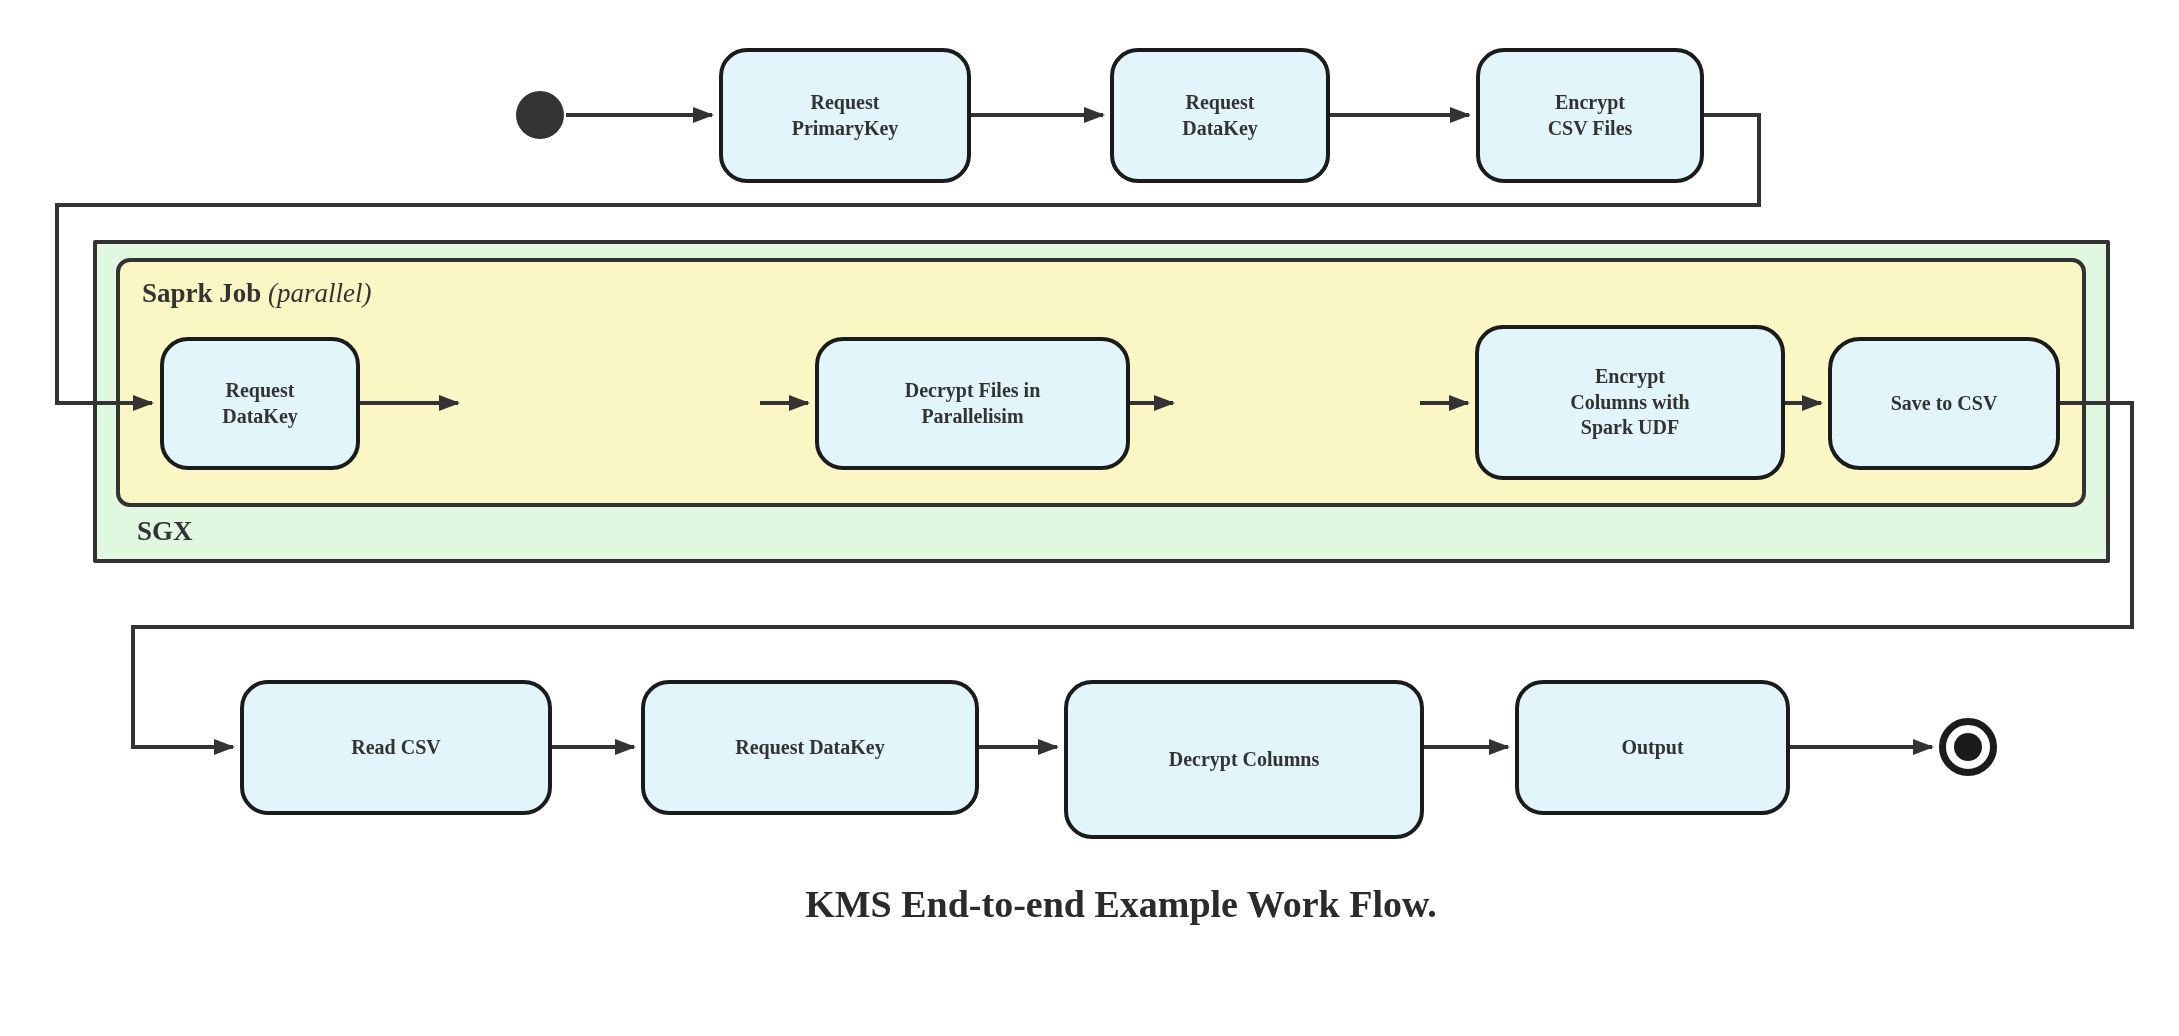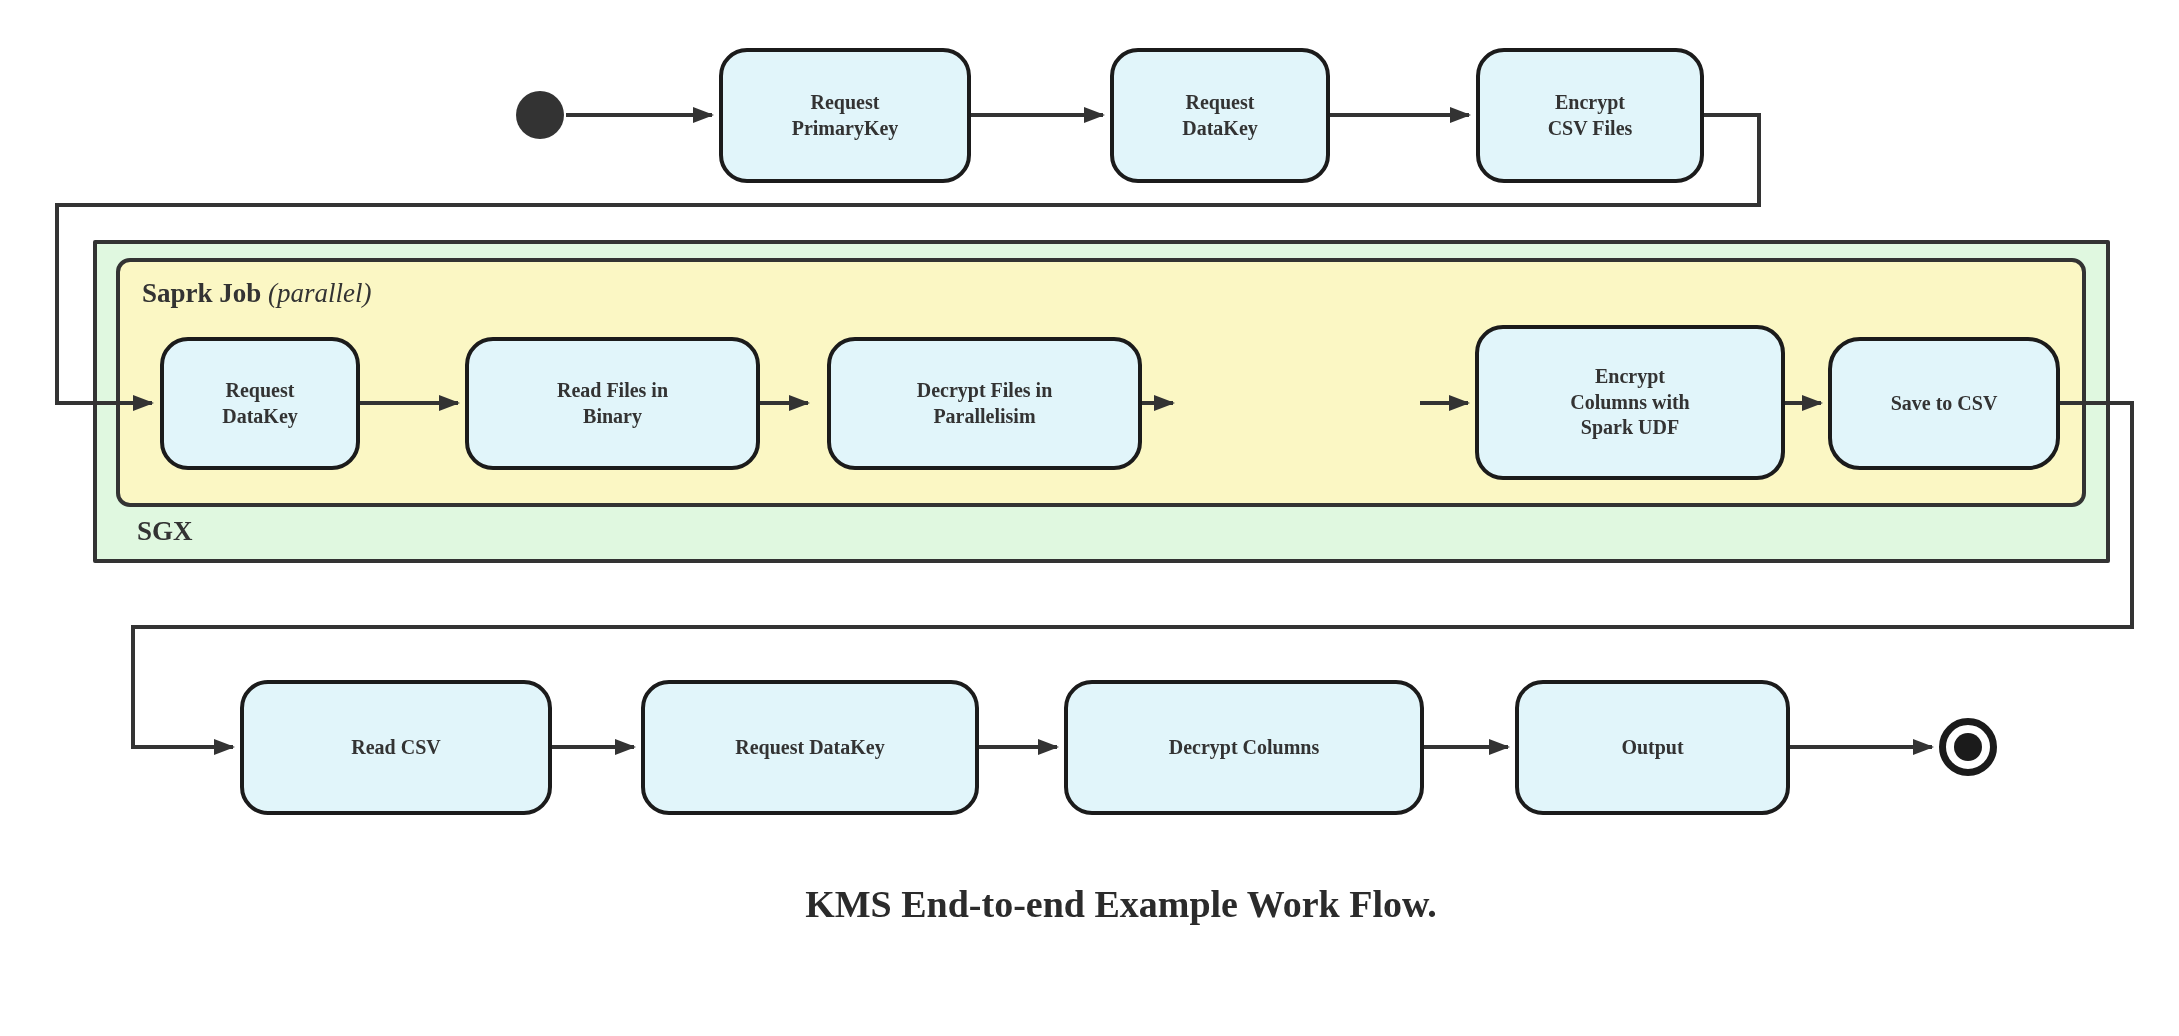--- a/index.html
+++ b/index.html
@@ -159,44 +159,40 @@
   </div>
   <div class="node" style="left:1476px; top:48px; width:228px; height:135px;">
     <span class="node-label">Encrypt
 CSV Files</span>
   </div>
 
   <div class="node" style="left:160px; top:337px; width:200px; height:133px;">
     <span class="node-label">Request
 DataKey</span>
   </div>
-  <div class="node" style="left:465px; top:337px; width:295px; height:133px;">
-    <span class="node-label">Read Files in
-Binary</span>
-  </div>
-  <div class="node" style="left:815px; top:337px; width:315px; height:133px;margin-left:12px;">
+  <div class="node" style="left:815px; top:337px; width:315px; height:133px;">
     <span class="node-label">Decrypt Files in
 Parallelisim</span>
   </div>
   <div class="node" style="left:1475px; top:325px; width:310px; height:155px;">
     <span class="node-label">Encrypt
 Columns with
 Spark UDF</span>
   </div>
   <div class="node" style="left:1828px; top:337px; width:232px; height:133px;border-radius:32px;">
     <span class="node-label">Save to CSV</span>
   </div>
 
   <div class="node" style="left:240px; top:680px; width:312px; height:135px;">
     <span class="node-label">Read CSV</span>
   </div>
   <div class="node" style="left:641px; top:680px; width:338px; height:135px;">
     <span class="node-label">Request DataKey</span>
   </div>
-  <div class="node" style="left:1064px; top:680px; width:360px; height:135px;">
+  <div class="node" style="left:1064px; top:680px; width:360px; height:159px;">
     <span class="node-label">Decrypt Columns</span>
   </div>
   <div class="node" style="left:1515px; top:680px; width:275px; height:135px;text-align:center;">
     <span class="node-label">Output</span>
   </div>
 
   <div class="caption">KMS End-to-end Example Work Flow.</div>
 
 </div>
 

